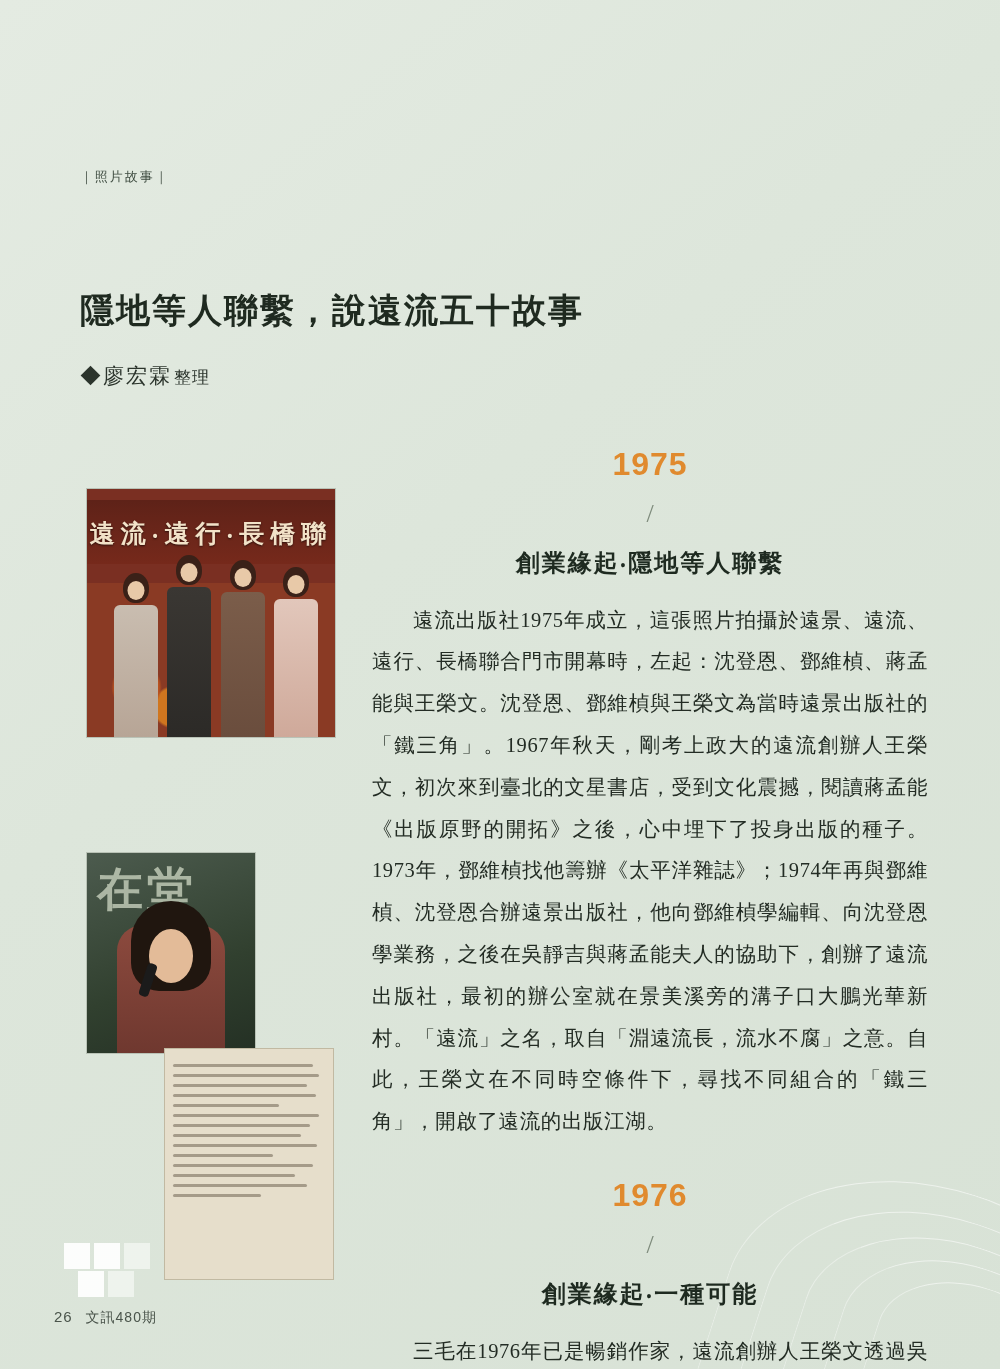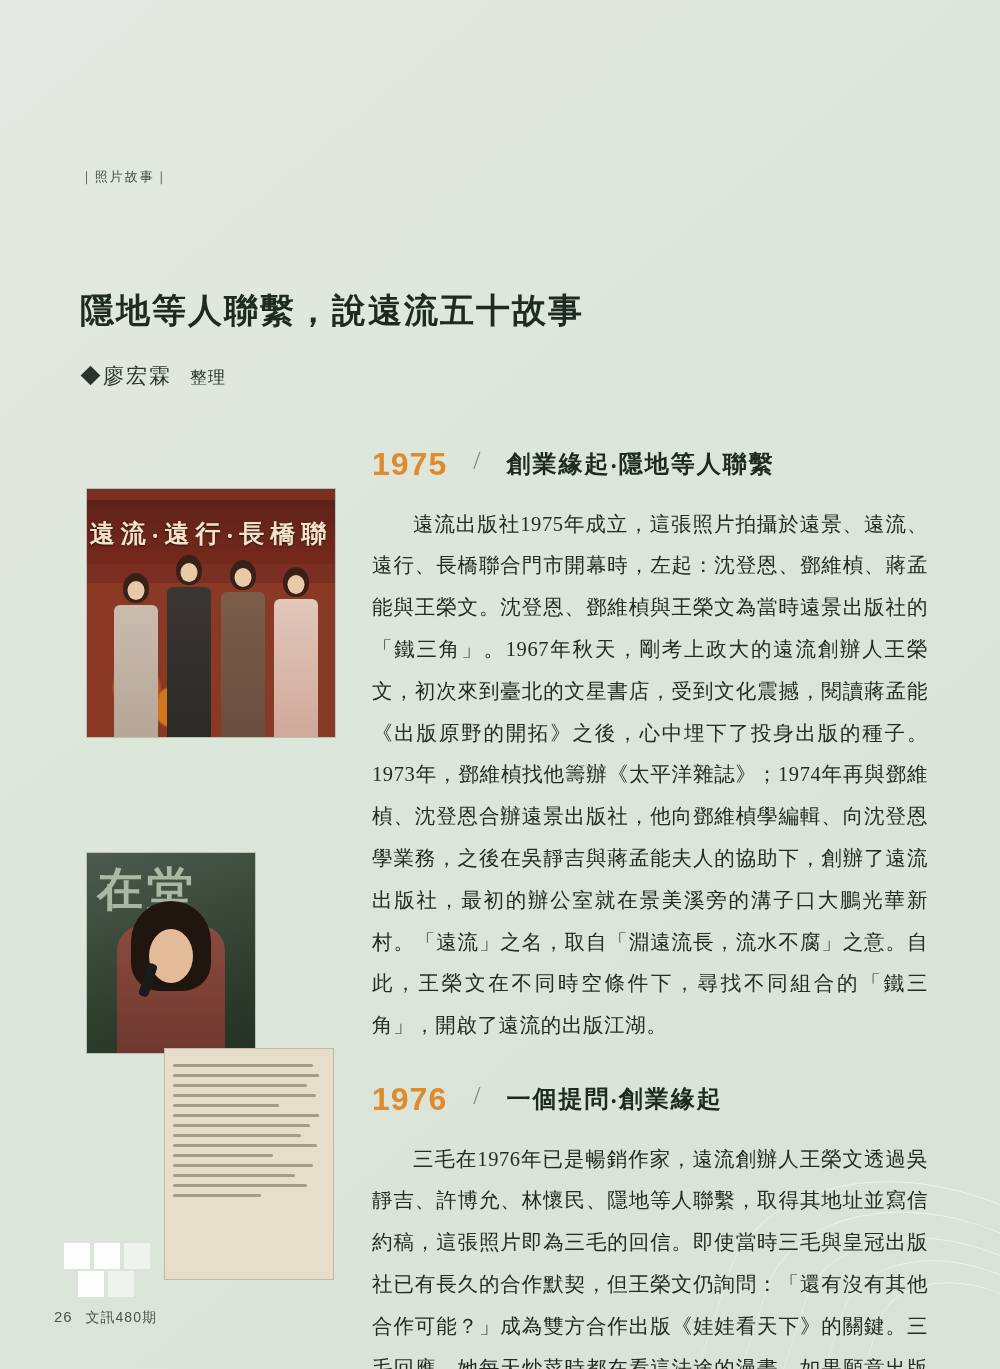--- a/index.html
+++ b/index.html
@@ -74,21 +74,21 @@
   .byline {
     position: absolute;
     left: 80px;
     top: 362px;
     font-size: 21px;
     color: #2b342c;
     letter-spacing: 2px;
   }
   .byline .role {
     font-size: 17px;
-    margin-left: 18px;
+    margin-left: 2px;
     letter-spacing: 1px;
   }
 
   
   .photo1 {
     position: absolute;
     left: 86px;
     top: 488px;
     width: 248px;
     height: 248px;
@@ -234,23 +234,24 @@
   
   .col {
     position: absolute;
     left: 372px;
     top: 446px;
     width: 556px;
   }
   .entry { margin-bottom: 34px; }
   .entry-head {
     display: flex;
-    align-items: flex-start;
-    gap: 24px;
+    align-items: center;
+    gap: 16px;
     margin-bottom: 8px;
+    flex-direction: column;
   }
   .year {
     font-size: 32px;
     color: #e08a2e;
     font-weight: bold;
     letter-spacing: 1px;
     font-family: "Liberation Sans", sans-serif;
   }
   .slash {
     font-size: 26px;
@@ -380,21 +381,21 @@
         <span class="slash">/</span>
         <span class="entry-title">創業緣起‧隱地等人聯繫</span>
       </div>
       <p class="body-text">遠流出版社1975年成立，這張照片拍攝於遠景、遠流、遠行、長橋聯合門市開幕時，左起：沈登恩、鄧維楨、蔣孟能與王榮文。沈登恩、鄧維楨與王榮文為當時遠景出版社的「鐵三角」。1967年秋天，剛考上政大的遠流創辦人王榮文，初次來到臺北的文星書店，受到文化震撼，閱讀蔣孟能《出版原野的開拓》之後，心中埋下了投身出版的種子。1973年，鄧維楨找他籌辦《太平洋雜誌》；1974年再與鄧維楨、沈登恩合辦遠景出版社，他向鄧維楨學編輯、向沈登恩學業務，之後在吳靜吉與蔣孟能夫人的協助下，創辦了遠流出版社，最初的辦公室就在景美溪旁的溝子口大鵬光華新村。「遠流」之名，取自「淵遠流長，流水不腐」之意。自此，王榮文在不同時空條件下，尋找不同組合的「鐵三角」，開啟了遠流的出版江湖。</p>
     </div>
 
     <div class="entry">
       <div class="entry-head">
         <span class="year">1976</span>
         <span class="slash">/</span>
-        <span class="entry-title">一個提問‧創業緣起</span>
+        <span class="entry-title">創業緣起‧一種可能</span>
       </div>
       <p class="body-text">三毛在1976年已是暢銷作家，遠流創辦人王榮文透過吳靜吉、許博允、林懷民、隱地等人聯繫，取得其地址並寫信約稿，這張照片即為三毛的回信。即使當時三毛與皇冠出版社已有長久的合作默契，但王榮文仍詢問：「還有沒有其他合作可能？」成為雙方合作出版《娃娃看天下》的關鍵。三毛回應，她每天炒菜時都在看這法途的漫畫，如果願意出版漫畫，她就來翻譯，最終出版時，王榮文請她寫一篇推薦文，交由《聯合報‧副刊》發表，並在文末附上遠流的劃撥帳號，結果漫畫還沒印行，就賣了五千冊，讓王榮文見識到三大報文化副刊的影響力。</p>
     </div>
 
   </div>
 
   <div class="blocks">
     <span class="b1"></span>
       <span class="b2"></span>
       <span class="b3"></span>

